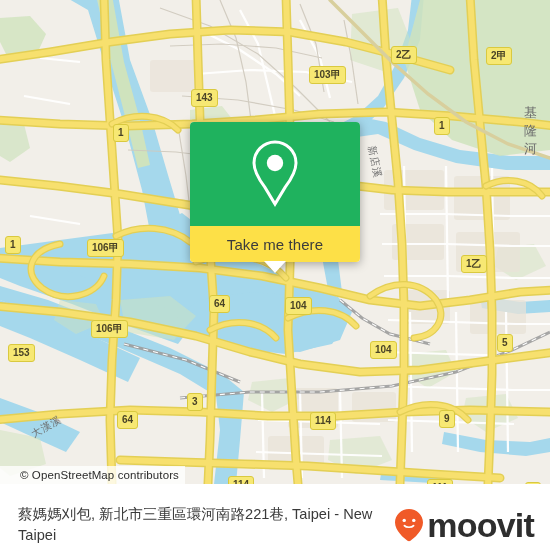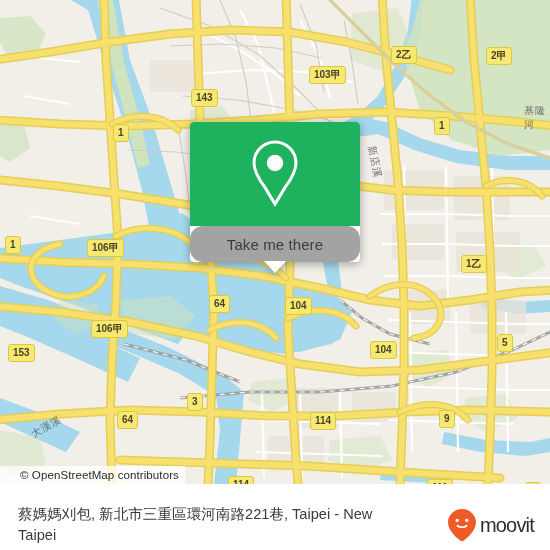--- a/index.html
+++ b/index.html
@@ -61,25 +61,24 @@
   }
   .card-top {
     height: 104px;
     background: #1fb25e;
     display: flex;
     align-items: center;
     justify-content: center;
   }
   .card-bottom {
     height: 36px;
-    background: #a3a3a3;
+    background: #fde047;
     display: flex;
     align-items: center;
     justify-content: center;
-    border-radius: 13px;
   }
   .card-cta {
     font-size: 15px;
     color: #3c3c3c;
     letter-spacing: 0.1px;
   }
   .card-tail {
     position: absolute;
     left: 50%;
     margin-left: -11px;
@@ -111,22 +110,22 @@
     color: #3a3a3a;
     max-width: 372px;
   }
   .brand {
     display: flex;
     align-items: center;
     gap: 3px;
     flex: none;
   }
   .brand-word {
-    font-size: 20px;
-    font-weight: normal;
+    font-size: 34px;
+    font-weight: bold;
     color: #2e2e2e;
     letter-spacing: -0.8px;
     line-height: 1;
   }
 </style>
 </head>
 <body>
 
 <div class="screen">
 
@@ -348,21 +347,21 @@
         <div style="position: absolute; left: 117px; top: 411px; background: rgb(247, 232, 115); border: 1.5px solid rgb(217, 201, 63); border-radius: 3px; color: rgb(74, 68, 39); font-weight: bold; font-size: 10px; line-height: 1; padding: 3px 4px; white-space: nowrap; font-family: &quot;Liberation Sans&quot;, sans-serif;">64</div>
         <div style="position: absolute; left: 187px; top: 393px; background: rgb(247, 232, 115); border: 1.5px solid rgb(217, 201, 63); border-radius: 3px; color: rgb(74, 68, 39); font-weight: bold; font-size: 10px; line-height: 1; padding: 3px 4px; white-space: nowrap; font-family: &quot;Liberation Sans&quot;, sans-serif;">3</div>
         <div style="position: absolute; left: 310px; top: 412px; background: rgb(247, 232, 115); border: 1.5px solid rgb(217, 201, 63); border-radius: 3px; color: rgb(74, 68, 39); font-weight: bold; font-size: 10px; line-height: 1; padding: 3px 4px; white-space: nowrap; font-family: &quot;Liberation Sans&quot;, sans-serif;">114</div>
         <div style="position: absolute; left: 439px; top: 410px; background: rgb(247, 232, 115); border: 1.5px solid rgb(217, 201, 63); border-radius: 3px; color: rgb(74, 68, 39); font-weight: bold; font-size: 10px; line-height: 1; padding: 3px 4px; white-space: nowrap; font-family: &quot;Liberation Sans&quot;, sans-serif;">9</div>
         <div style="position: absolute; left: 228px; top: 476px; background: rgb(247, 232, 115); border: 1.5px solid rgb(217, 201, 63); border-radius: 3px; color: rgb(74, 68, 39); font-weight: bold; font-size: 10px; line-height: 1; padding: 3px 4px; white-space: nowrap; font-family: &quot;Liberation Sans&quot;, sans-serif;">114</div>
         <div style="position: absolute; left: 427px; top: 479px; background: rgb(247, 232, 115); border: 1.5px solid rgb(217, 201, 63); border-radius: 3px; color: rgb(74, 68, 39); font-weight: bold; font-size: 10px; line-height: 1; padding: 3px 4px; white-space: nowrap; font-family: &quot;Liberation Sans&quot;, sans-serif;">111</div>
         <div style="position: absolute; left: 525px; top: 482px; background: rgb(247, 232, 115); border: 1.5px solid rgb(217, 201, 63); border-radius: 3px; color: rgb(74, 68, 39); font-weight: bold; font-size: 10px; line-height: 1; padding: 3px 4px; white-space: nowrap; font-family: &quot;Liberation Sans&quot;, sans-serif;">9</div>
       </div>
 
     <div style="position:absolute;left:30px;top:420px;transform:rotate(-30deg);font-size:10px;color:#6b6b6b;letter-spacing:1px;">大漢溪</div>
-    <div style="position:absolute;left:524px;top:104px;font-size:10px;color:#6b6b6b;letter-spacing:1px;font-family:Liberation Serif, serif;">基隆河</div>
+    <div style="position:absolute;left:524px;top:104px;font-size:13px;color:#6b6b6b;letter-spacing:1px;font-family:Liberation Serif, serif;">基隆河</div>
     <div style="position:absolute;left:358px;top:155px;transform:rotate(78deg);font-size:10px;color:#6b6b6b;letter-spacing:1px;">新店溪</div>
 
     <div class="osm-bar">
       <span>© OpenStreetMap contributors</span>
     </div>
   </div>
 
   <div class="card-wrap">
     <div class="card">
       <div class="card-top">

